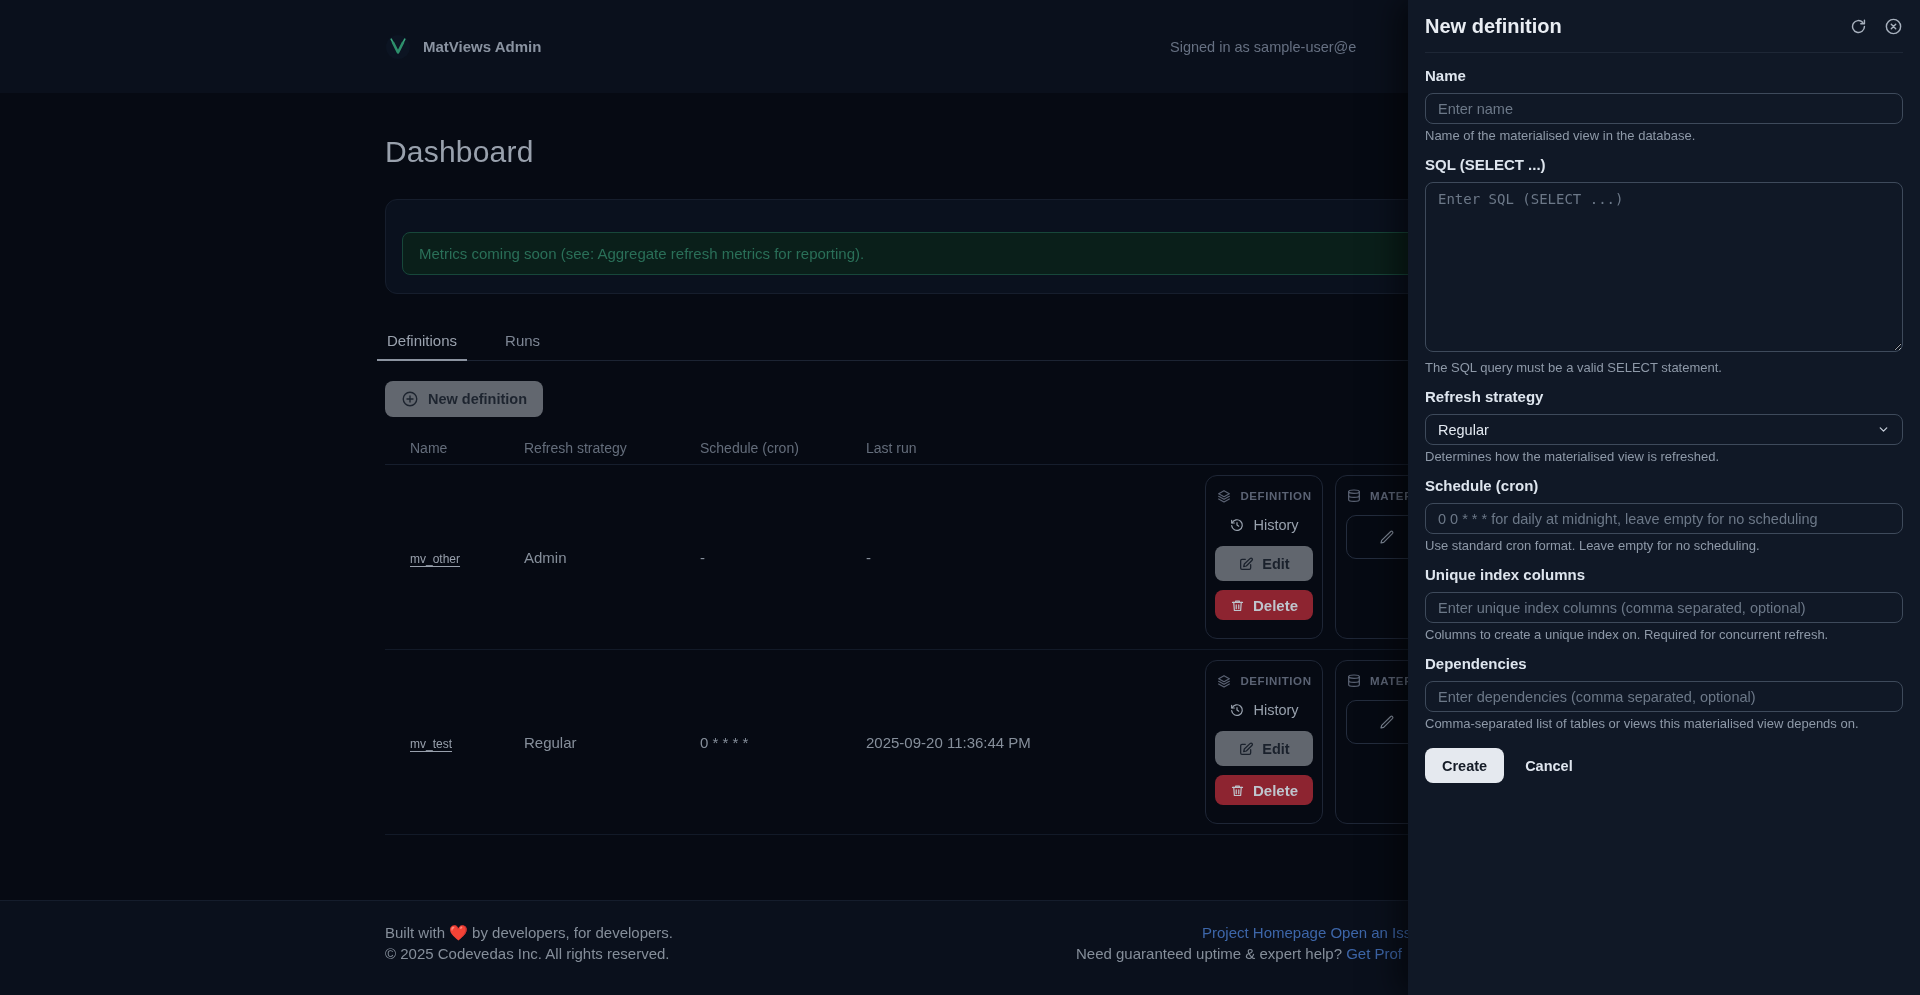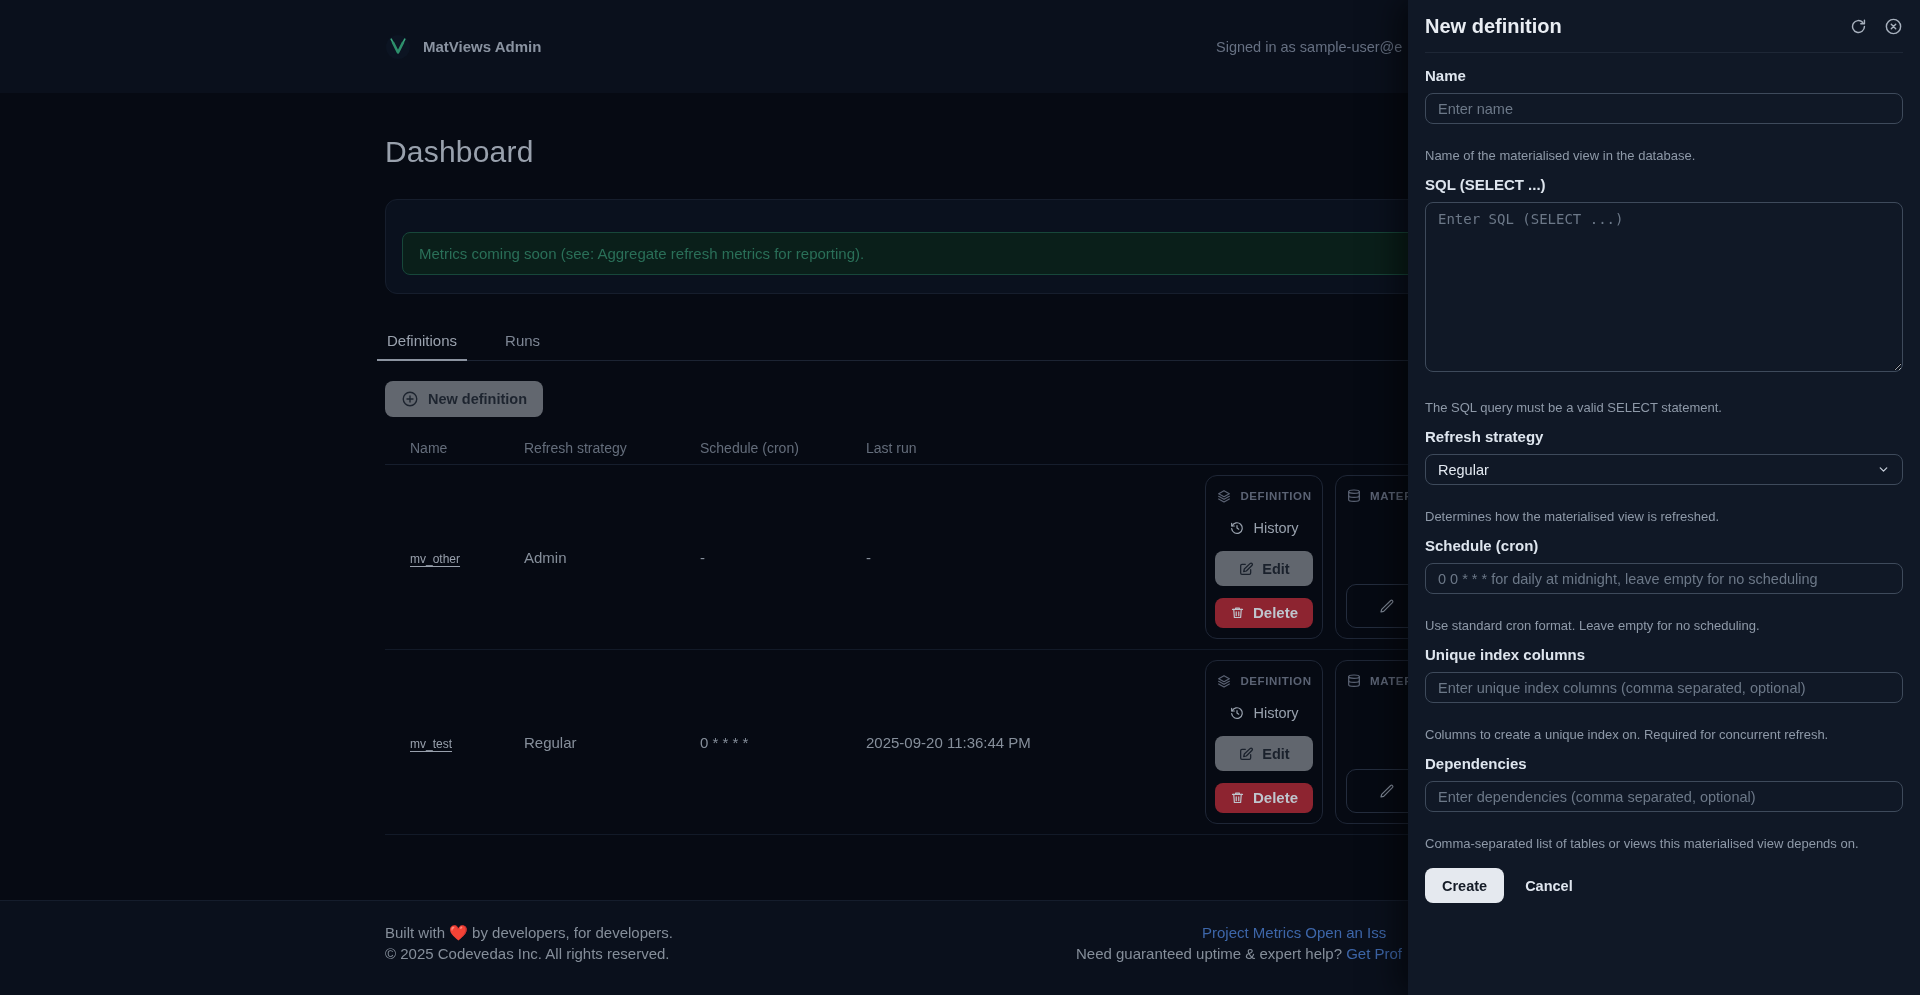--- a/index.html
+++ b/index.html
@@ -14,21 +14,21 @@
   
   .topbar {
     height:93px; background:#0a101c;
     display:flex; align-items:center;
     position:relative;
   }
   .container { width:1150px; margin:0 auto; position:relative; }
   .brand { display:flex; align-items:center; gap:12px; }
   .brand-name { font-size:15px; font-weight:bold; color:#8a93a1; }
   .signedin {
-    position:absolute; left:831px; top:50%; transform:translateY(-50%);
+    position:absolute; left:785px; top:50%; transform:translateY(-50%);
     font-size:14.5px; color:#667082; white-space:nowrap;
   }
 
   .main { padding-top:42px; }
   h1.page-title { font-size:30px; font-weight:normal; color:#99a1ad; letter-spacing:0.2px; }
 
   .metrics-card {
     margin-top:30px; background:#0a111e;
     border:1px solid #161e2d; border-radius:12px;
     padding:18px 16px 18px 16px;
@@ -58,21 +58,21 @@
   .c2 { width:176px; }
   .c3 { width:166px; }
   .c4 { width:300px; }
   .trow { display:flex; align-items:center; padding:10px 0; border-bottom:1px solid #121a28; }
   .cell { font-size:15px; color:#868f9b; }
   .mv-link { color:#98a0ac; text-decoration:underline; text-underline-offset:3px; cursor:pointer; font-size:12px; }
   .rowactions { margin-left:auto; display:flex; gap:12px; }
   .actbox {
     border:1px solid #1e2636; border-radius:12px;
     padding:10px 10px; height:164px;
-    display:flex; flex-direction:column; align-items:center; gap:9px;justify-content:space-between;
+    display:flex; flex-direction:column; align-items:center; gap:9px;
   }
   .actbox.defbox { width:118px; }
   .actbox.matbox { width:200px; align-items:flex-start; }
   .actbox-head {
     display:flex; align-items:center; gap:8px;
     font-size:11.5px; font-weight:bold; letter-spacing:0.6px;
     color:#5b6374; padding-top:2px;
   }
   .history-btn {
     display:flex; align-items:center; gap:8px; background:none; border:none;
@@ -132,21 +132,21 @@
     border:1px solid #3e4a5b; border-radius:8px;
     padding:8px 12px; font-size:14px; color:#e2e8f0;
     font-family:"DejaVu Sans Mono", monospace; resize:vertical; outline:none;
   }
   .fselect {
     width:100%; height:31px; border:1px solid #3e4a5b; border-radius:8px;
     display:flex; align-items:center; justify-content:space-between;
     padding:0 12px; cursor:pointer;
   }
   .fselect-value { font-size:14.5px; color:#e2e8f0; }
-  .fhelper { margin-top:24px; font-size:13px; color:#8e99a8; }
+  .fhelper { margin-top:4px; font-size:13px; color:#8e99a8; }
   .drawer-btns { display:flex; align-items:center; margin-top:17px; }
   .btn-create {
     background:#e5e9ef; color:#141b26; font-weight:bold; font-size:14.5px;
     border:none; border-radius:8px; height:35px; padding:0 17px; cursor:pointer;
   }
   .btn-cancel {
     background:none; border:none; color:#dfe5ee; font-weight:bold; font-size:14.5px;
     margin-left:21px; cursor:pointer;
   }
 </style>
@@ -347,21 +347,21 @@
 <div class="footer">
   <div class="footer-left">
     <div>
       <span>Built with</span>
       <span class="heart">❤️</span>
       <span>by developers, for developers.</span>
     </div>
     <div>© 2025 Codevedas Inc. All rights reserved.</div>
   </div>
   <div class="fline1">
-    <a class="flink">Project Metrics</a>
+    <a class="flink">Project Homepage</a>
     <a class="flink">Open an Iss</a>
   </div>
   <div class="fline2">
     <span>Need guaranteed uptime &amp; expert help? </span><a class="flink">Get Prof</a>
   </div>
 </div>
 
 <div class="drawer">
   <div class="drawer-head">
     <div class="drawer-title">New definition</div>

